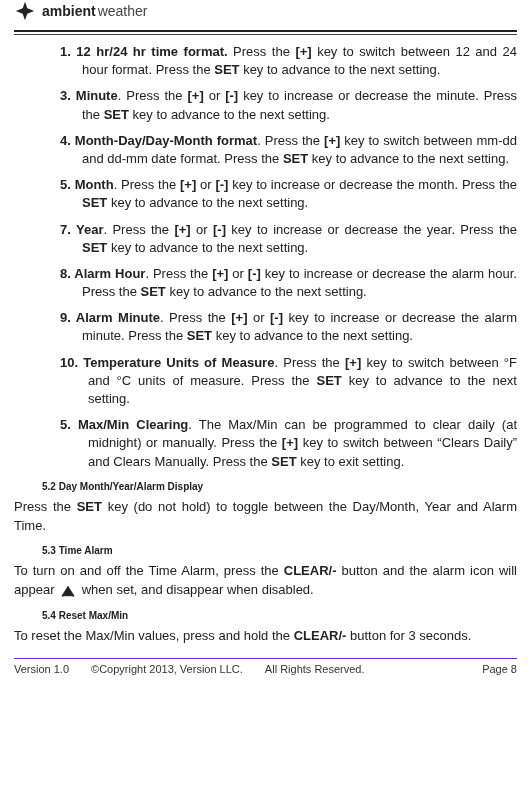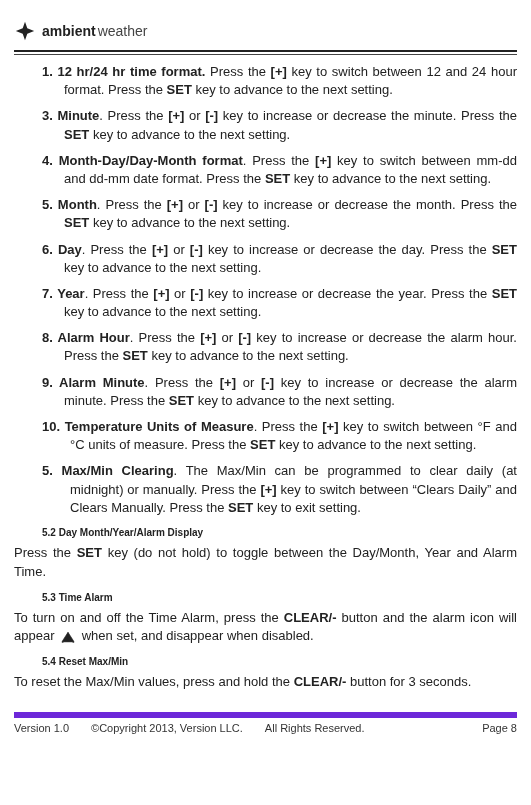--- a/index.html
+++ b/index.html
@@ -5,21 +5,21 @@
   body {
     margin: 0;
     padding: 0;
     font-family: Arial, Helvetica, sans-serif;
     font-size: 13px;
     color: #222;
     width: 531px;
     background: #fff;
   }
   .page {
-    padding: 20px 14px 12px 14px;
+    padding: 0 14px 12px 14px;
     box-sizing: border-box;
   }
   .brand-row {
     display: flex;
     align-items: center;
     gap: 6px;
     padding-bottom: 4px;
     margin-bottom: 4px;
   }
   .brand-icon svg { display: block; }
@@ -43,40 +43,41 @@
     list-style: none;
     margin: 0 0 10px 0;
     padding: 0 0 0 28px;
   }
   ol.steps li {
     margin-bottom: 8px;
     line-height: 1.4;
     text-align: justify;
     padding-left: 22px;
     text-indent: -22px;
+    margin-left: 18px;
   }
   ol.steps li.wide { padding-left: 28px; text-indent: -28px; }
   .sec-head {
     font-weight: bold;
     font-size: 10px;
     margin: 6px 0 6px 28px;
   }
   .para {
     margin: 0 0 10px 0;
     line-height: 1.45;
     text-align: justify;
   }
   .alarm-icon {
     display: inline-flex;
     vertical-align: middle;
     margin: 0 2px;
   }
   .footer {
-    border-top: 6px solid #6d28d9;
-    margin-top: 20px;
+    border-top: 1px solid #6d28d9;
+    margin-top: 12px;
     padding-top: 4px;
     display: flex;
     justify-content: space-between;
     align-items: baseline;
     font-size: 11px;
     color: #333;
   }
   .footer .left { display:flex; gap: 22px; }
   b.key { font-weight: bold; }
 </style>
@@ -96,21 +97,20 @@
 </div>
 <hr class="hr-top">
 <hr class="hr-thin">
 
 
 <ol class="steps">
   <li><b>1. </b><b>12 hr/24 hr time format.</b><span>  Press the </span><b class="key">[+]</b><span> key to switch between 12 and 24 hour format. Press the </span><b class="key">SET</b><span> key to advance to the next setting.</span></li>
   <li><b>3. </b><b>Minute</b><span>. Press the </span><b class="key">[+]</b><span> or </span><b class="key">[-]</b><span> key to increase or decrease the minute.  Press the </span><b class="key">SET</b><span> key to advance to the next setting.</span></li>
   <li><b>4. </b><b>Month-Day/Day-Month format</b><span>. Press the </span><b class="key">[+]</b><span> key to switch between mm-dd and dd-mm date format. Press the </span><b class="key">SET</b><span> key to advance to the next setting.</span></li>
   <li><b>5. </b><b>Month</b><span>. Press the </span><b class="key">[+]</b><span> or </span><b class="key">[-]</b><span> key to increase or decrease the month.  Press the </span><b class="key">SET</b><span> key to advance to the next setting.</span></li>
-  <li><b>6. </b><b>Day</b><span>. Press the </span><b class="key">[+]</b><span> or </span><b class="key">[-]</b><span> key to increase or decrease the day.  Press the </span><b class="key">SET</b><span> key to advance to the next setting.</span></li>
   <li><b>7. </b><b>Year</b><span>. Press the </span><b class="key">[+]</b><span> or </span><b class="key">[-]</b><span> key to increase or decrease the year.  Press the </span><b class="key">SET</b><span> key to advance to the next setting.</span></li>
   <li><b>8. </b><b>Alarm Hour</b><span>. Press the </span><b class="key">[+]</b><span> or </span><b class="key">[-]</b><span> key to increase or decrease the alarm hour.  Press the </span><b class="key">SET</b><span> key to advance to the next setting.</span></li>
   <li><b>9. </b><b>Alarm Minute</b><span>. Press the </span><b class="key">[+]</b><span> or </span><b class="key">[-]</b><span> key to increase or decrease the alarm minute.  Press the </span><b class="key">SET</b><span> key to advance to the next setting.</span></li>
   <li class="wide"><b>10. </b><b>Temperature Units of Measure</b><span>. Press the </span><b class="key">[+]</b><span> key to switch between °F and °C units of measure. Press the </span><b class="key">SET</b><span> key to advance to the next setting.</span></li>
   <li class="wide"><b>5. </b><b>Max/Min Clearing</b><span>.  The Max/Min can be programmed to clear daily (at midnight) or manually. Press the  </span><b class="key">[+]</b><span> key to switch between “Clears Daily” and Clears Manually. Press the </span><b class="key">SET</b><span> key to exit setting.</span></li>
 </ol>
 
 <div class="sec-head">5.2 Day Month/Year/Alarm Display</div>
 <p class="para">
   <span>Press the </span><b class="key">SET</b><span> key (do not hold) to toggle between the Day/Month, Year and Alarm Time.</span>

